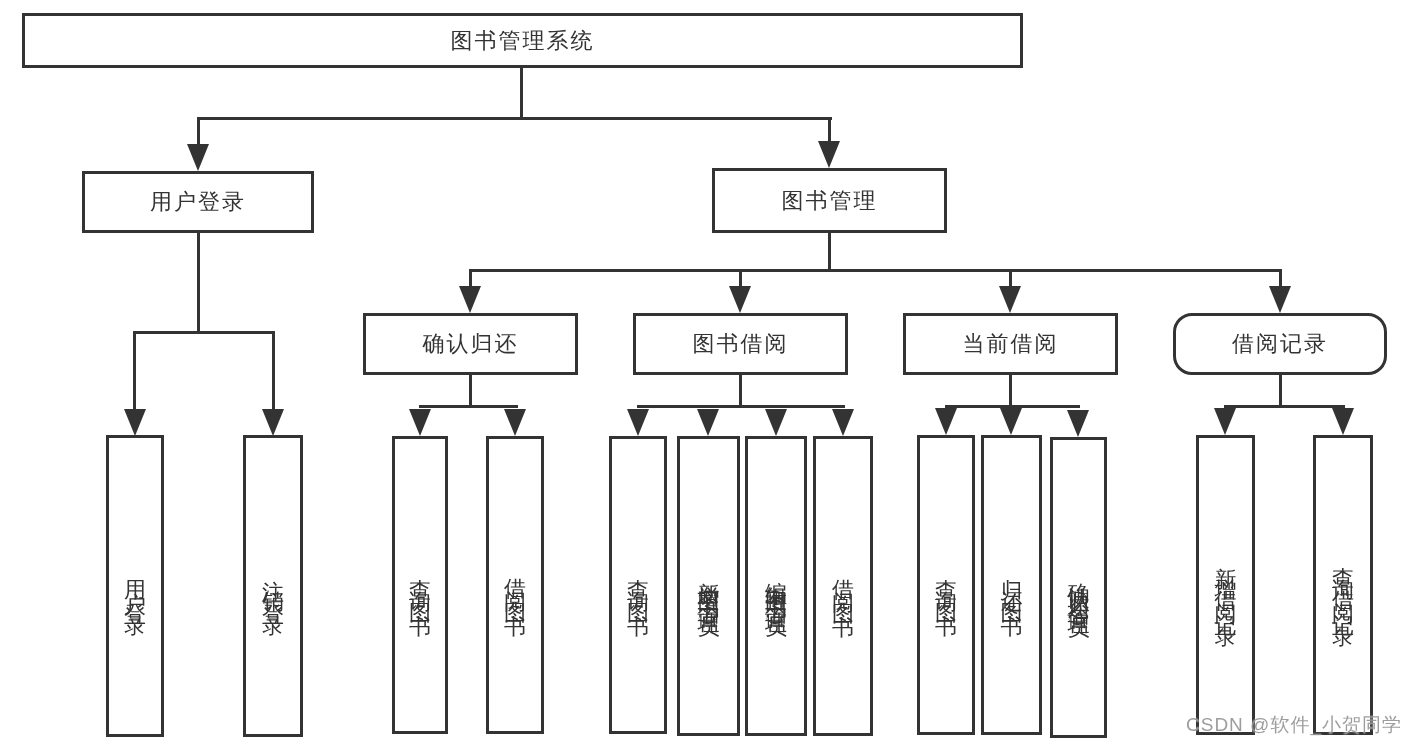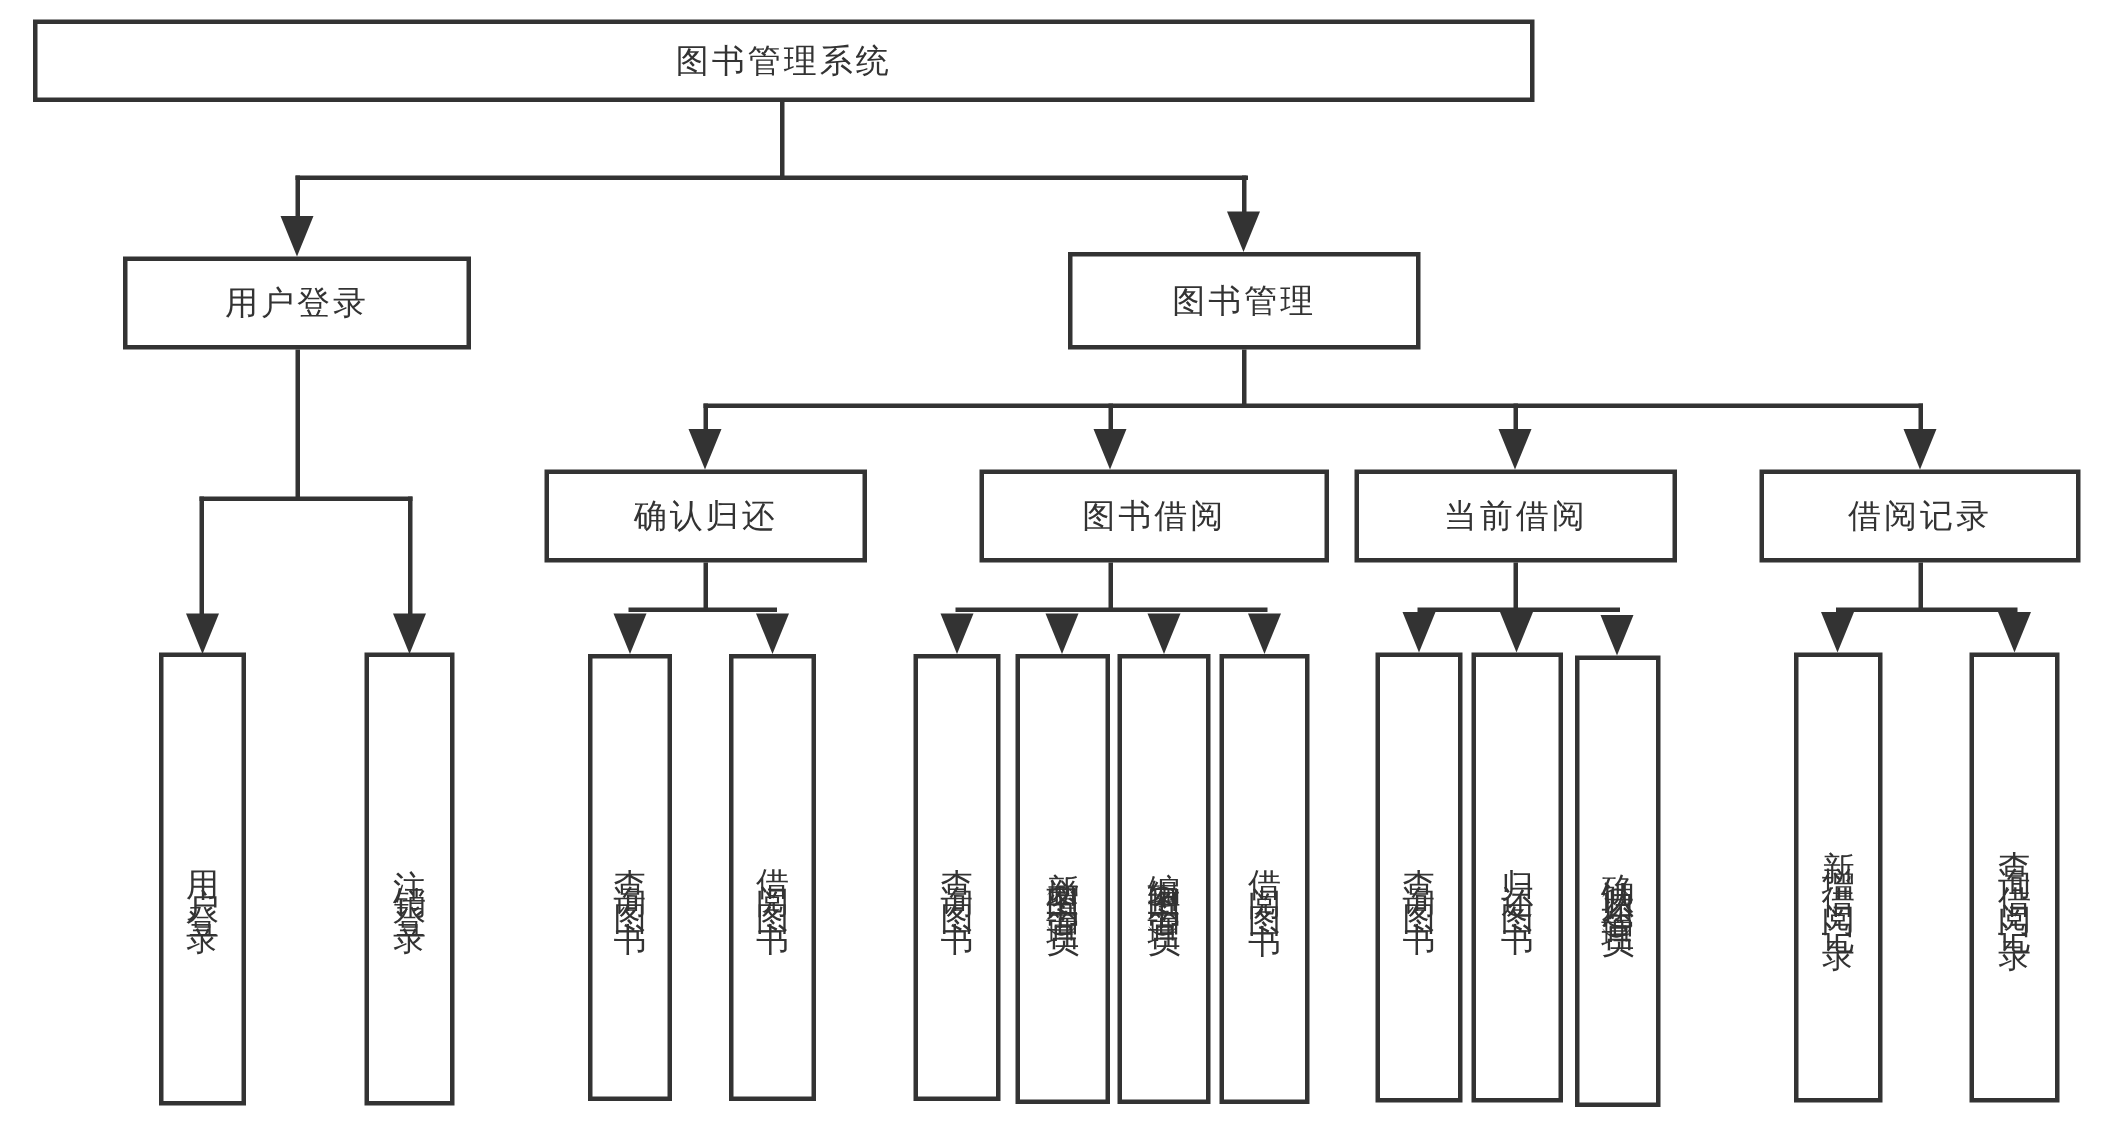--- a/index.html
+++ b/index.html
@@ -37,25 +37,25 @@
 <div id="canvas">
 
   <div class="node" style="left:22px;top:13px;width:1001px;height:55px;">图书管理系统</div>
 
   <div class="node" style="left:82px;top:171px;width:232px;height:62px;">用户登录</div>
 
   <div class="node" style="left:712px;top:168px;width:235px;height:65px;text-align:right;">图书管理</div>
 
   <div class="node" style="left:363px;top:313px;width:215px;height:62px;">确认归还</div>
 
-  <div class="node" style="left:633px;top:313px;width:233px;height:62px;margin-left:20px;">图书借阅</div>
+  <div class="node" style="left:633px;top:313px;width:215px;height:62px;">图书借阅</div>
 
   <div class="node" style="left:903px;top:313px;width:215px;height:62px;">当前借阅</div>
 
-  <div class="node" style="left:1173px;top:313px;width:214px;height:62px;">借阅记录</div>
+  <div class="node" style="left:1173px;top:313px;width:214px;height:62px;border-radius:19px;">借阅记录</div>
 
   <div class="node vnode" style="left:106px;top:435px;width:58px;height:302px;">
     <span>用户登录</span>
     </div>
 
   <div class="node vnode" style="left:243px;top:435px;width:60px;height:302px;">
     <span>注销登录</span>
     </div>
 
   <div class="node vnode" style="left:392px;top:436px;width:56px;height:298px;">
@@ -157,14 +157,15 @@
     <div class="arw" style="left:1067px;top:410px;"></div>
   </div>
 
   <div>
     <div class="ln" style="left:1279px;top:375px;width:3px;height:33px;"></div>
     <div class="ln" style="left:1224px;top:405px;width:121px;height:3px;"></div>
     <div class="arw" style="left:1214px;top:408px;"></div>
     <div class="arw" style="left:1332px;top:408px;"></div>
   </div>
 
+  <div class="watermark">CSDN @软件_小贺同学</div>
 
 </div>
 
 </body></html>

